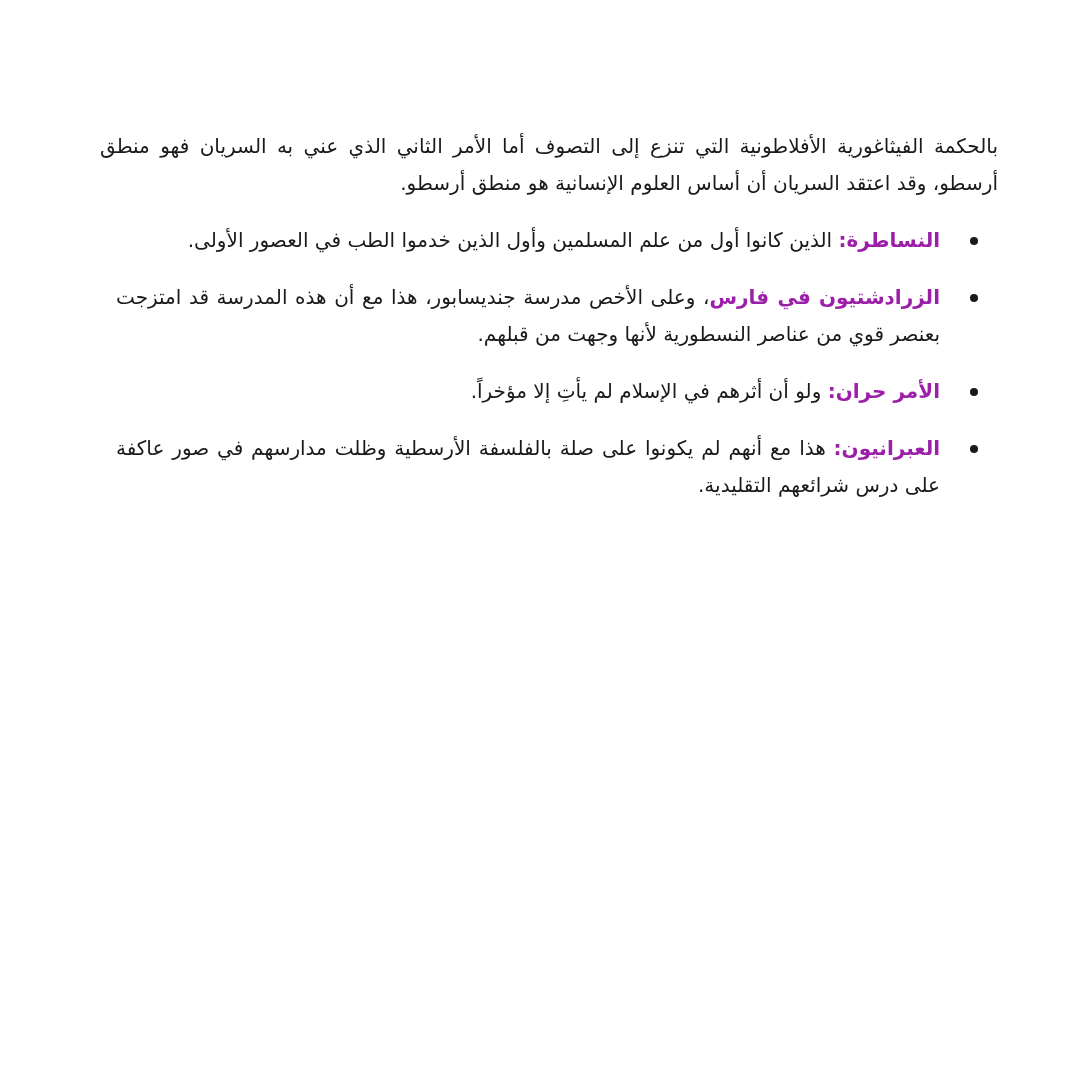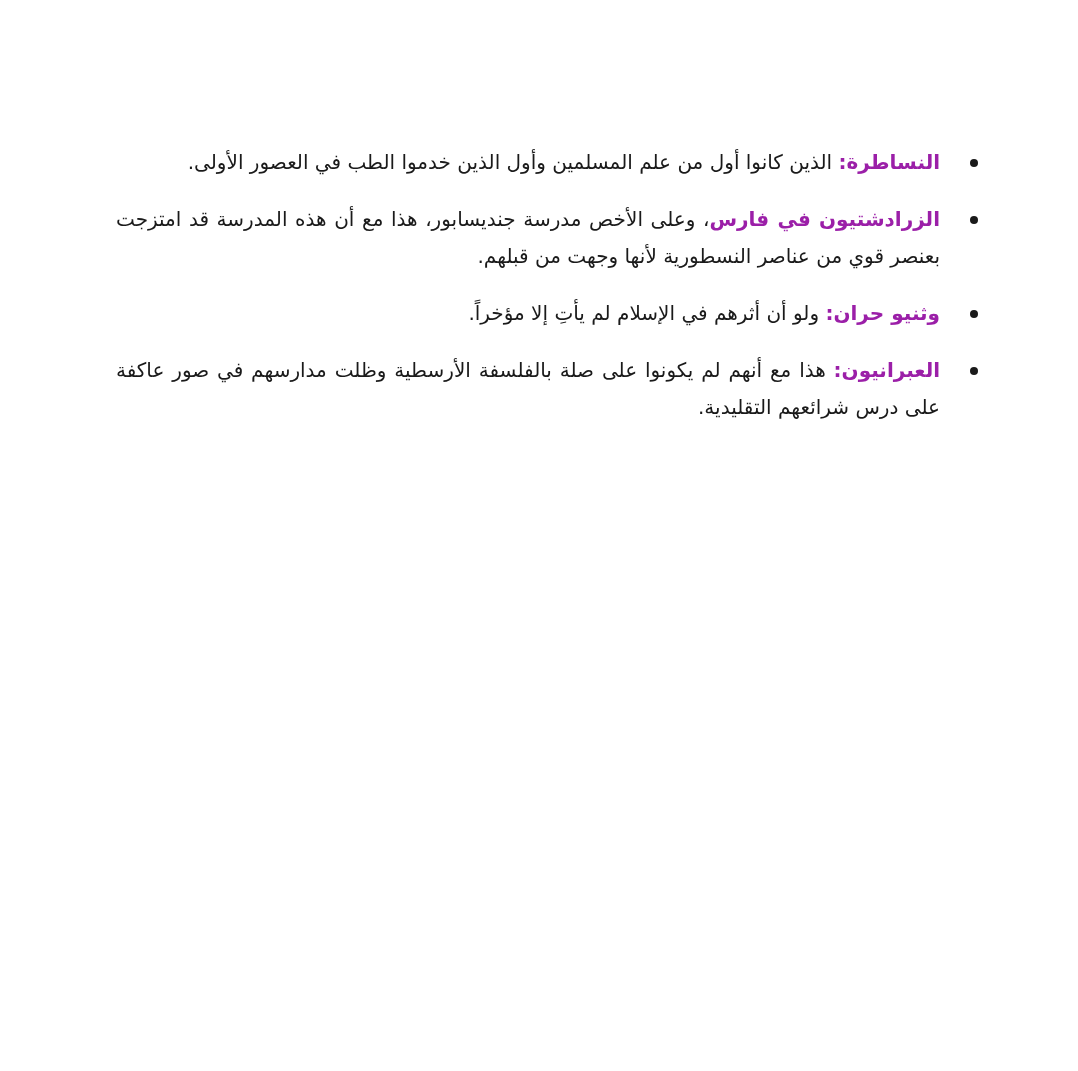--- a/index.html
+++ b/index.html
@@ -52,32 +52,33 @@
     }
     .term {
       color: #9b1fa8;
       font-weight: bold;
     }
   </style>
 </head>
 <body>
 
 <div class="page">
+  <p class="para">بالحكمة الفيثاغورية الأفلاطونية التي تنزع إلى التصوف أما الأمر الثاني الذي عني به السريان فهو منطق أرسطو، وقد اعتقد السريان أن أساس العلوم الإنسانية هو منطق أرسطو.</p>
 
   <ul class="sources">
     <li>
       <span class="bullet"></span>
       <span class="term">النساطرة:</span><span> الذين كانوا أول من علم المسلمين وأول الذين خدموا الطب في العصور الأولى.</span>
     </li>
     <li>
       <span class="bullet"></span>
       <span class="term">الزرادشتيون في فارس</span><span>، وعلى الأخص مدرسة جنديسابور، هذا مع أن هذه المدرسة قد امتزجت بعنصر قوي من عناصر النسطورية لأنها وجهت من قبلهم.</span>
     </li>
     <li>
       <span class="bullet"></span>
-      <span class="term">وثنيو حران:</span><span> ولو أن أثرهم في الإسلام لم يأتِ إلا مؤخراً.</span>
+      <span class="term">الأمر حران:</span><span> ولو أن أثرهم في الإسلام لم يأتِ إلا مؤخراً.</span>
     </li>
     <li>
       <span class="bullet"></span>
       <span class="term">العبرانيون:</span><span> هذا مع أنهم لم يكونوا على صلة بالفلسفة الأرسطية وظلت مدارسهم في صور عاكفة على درس شرائعهم التقليدية.</span>
     </li>
   </ul>
 </div>
 
 </body></html>

